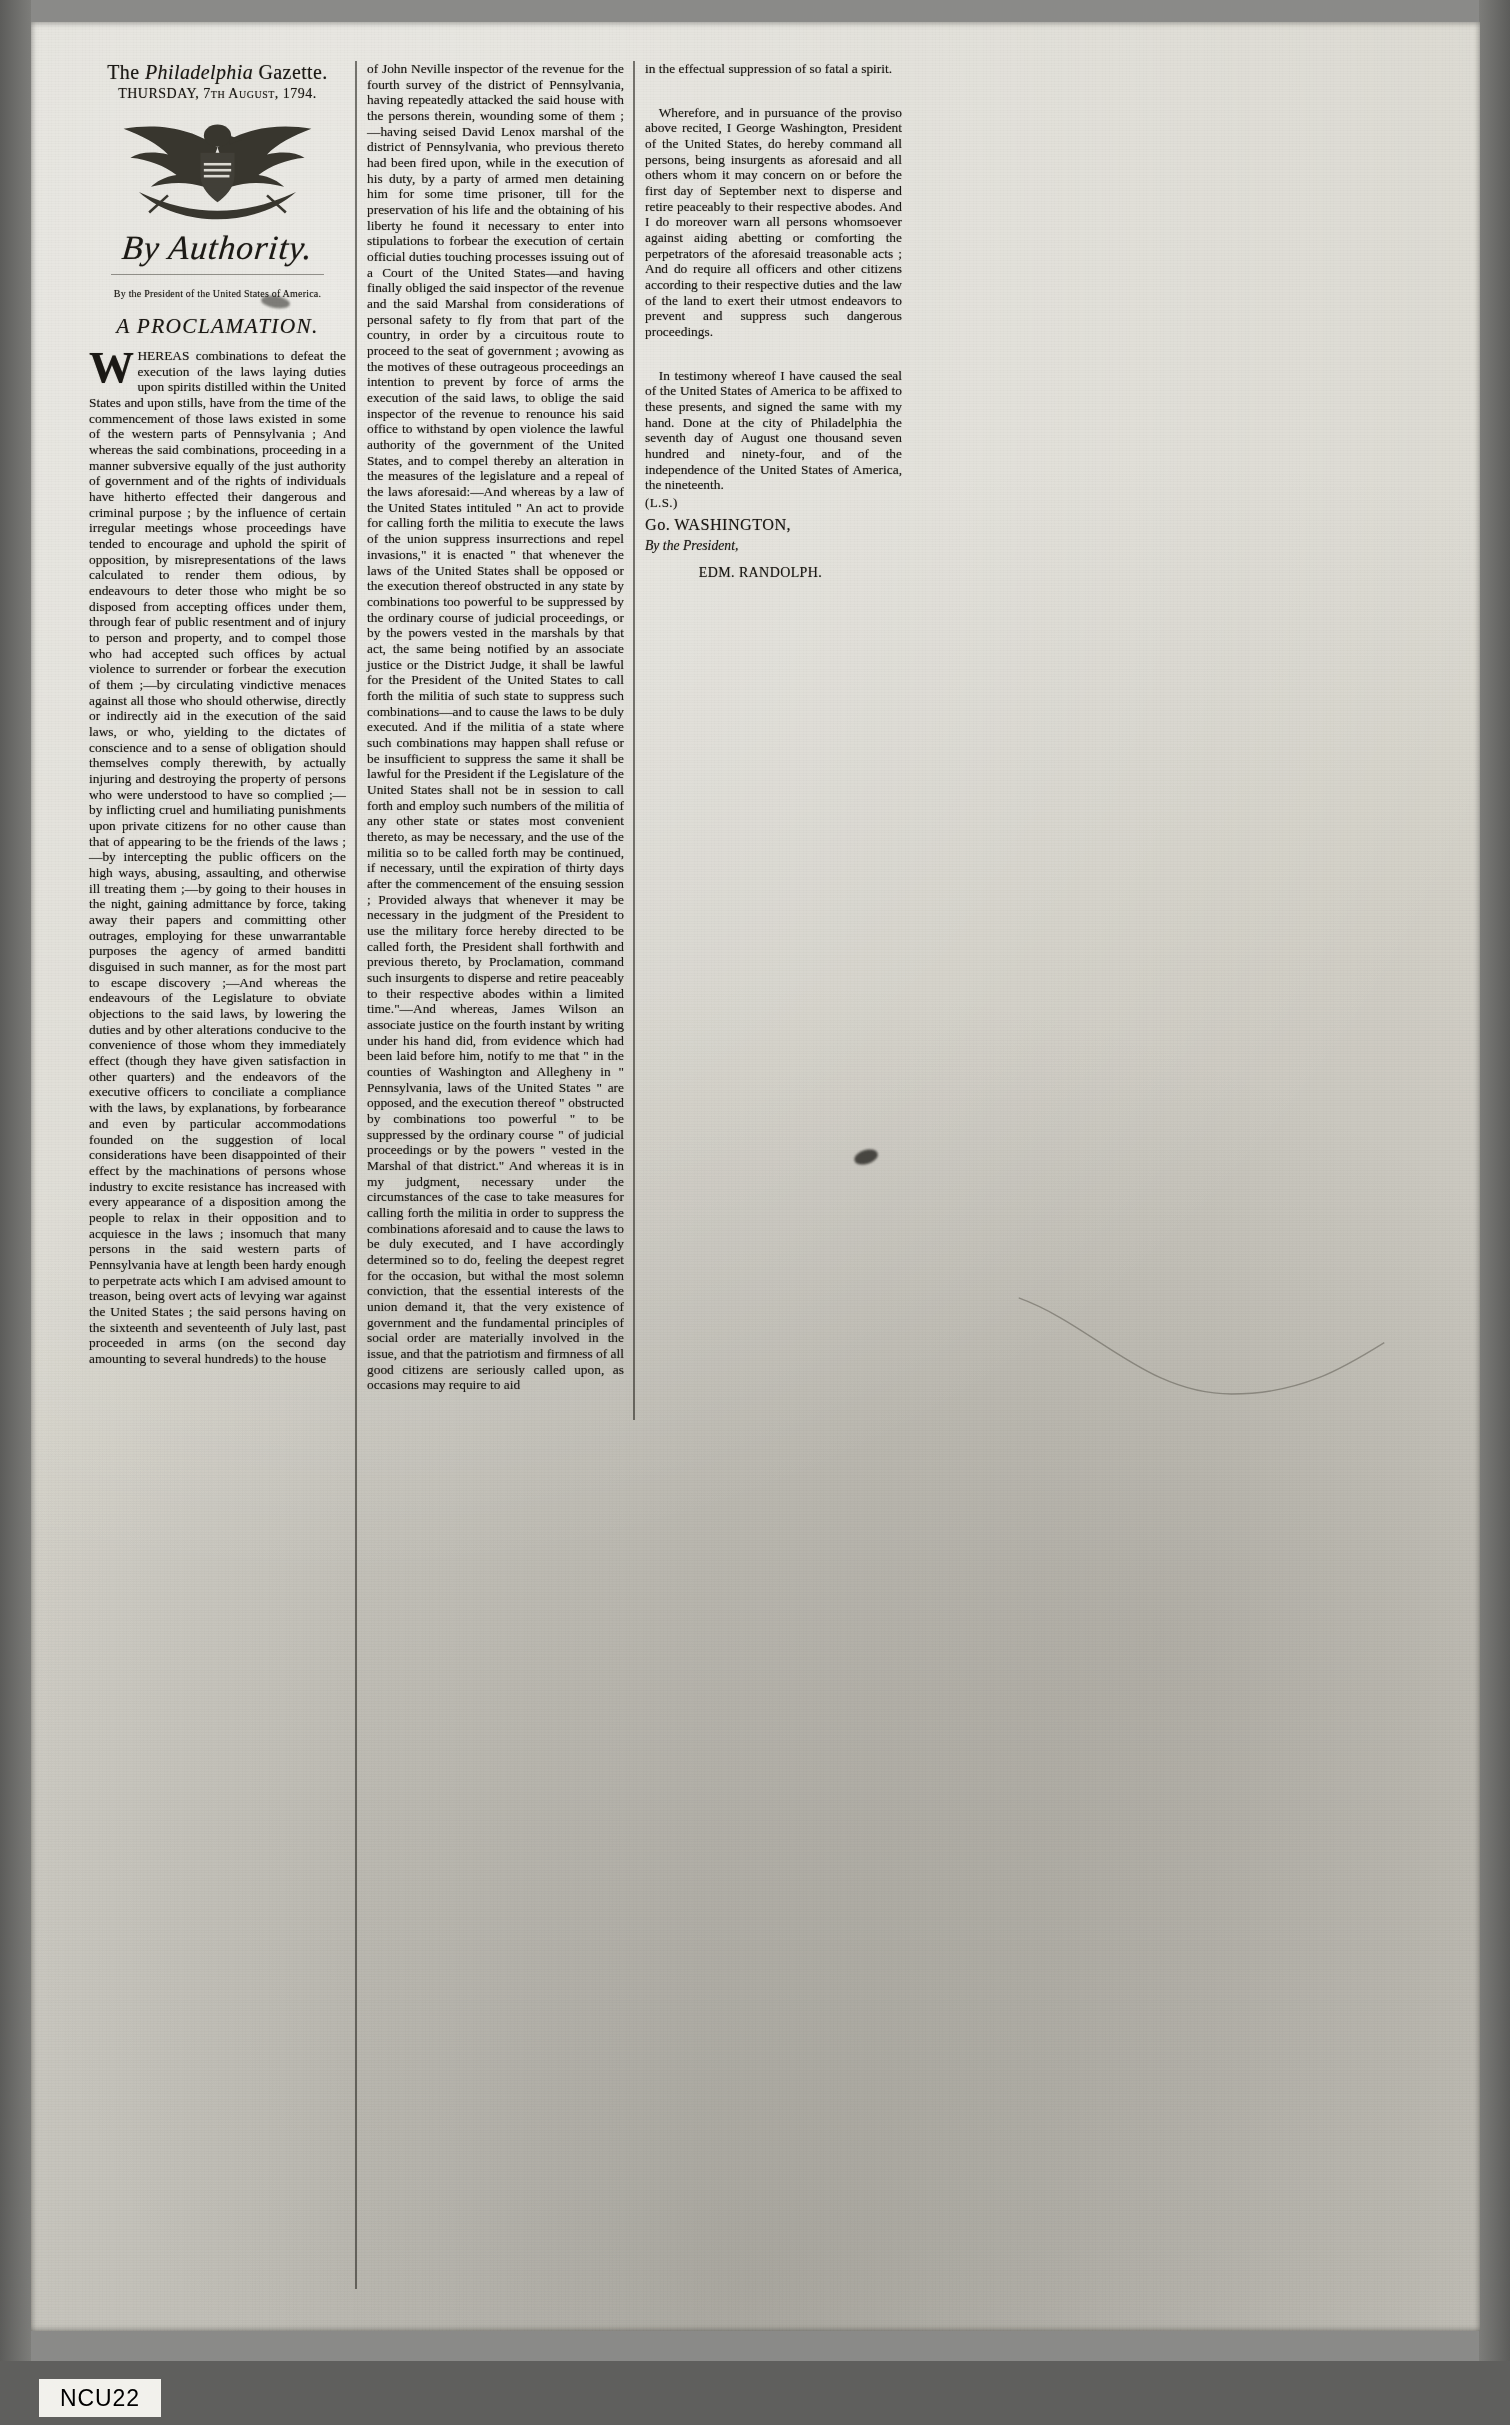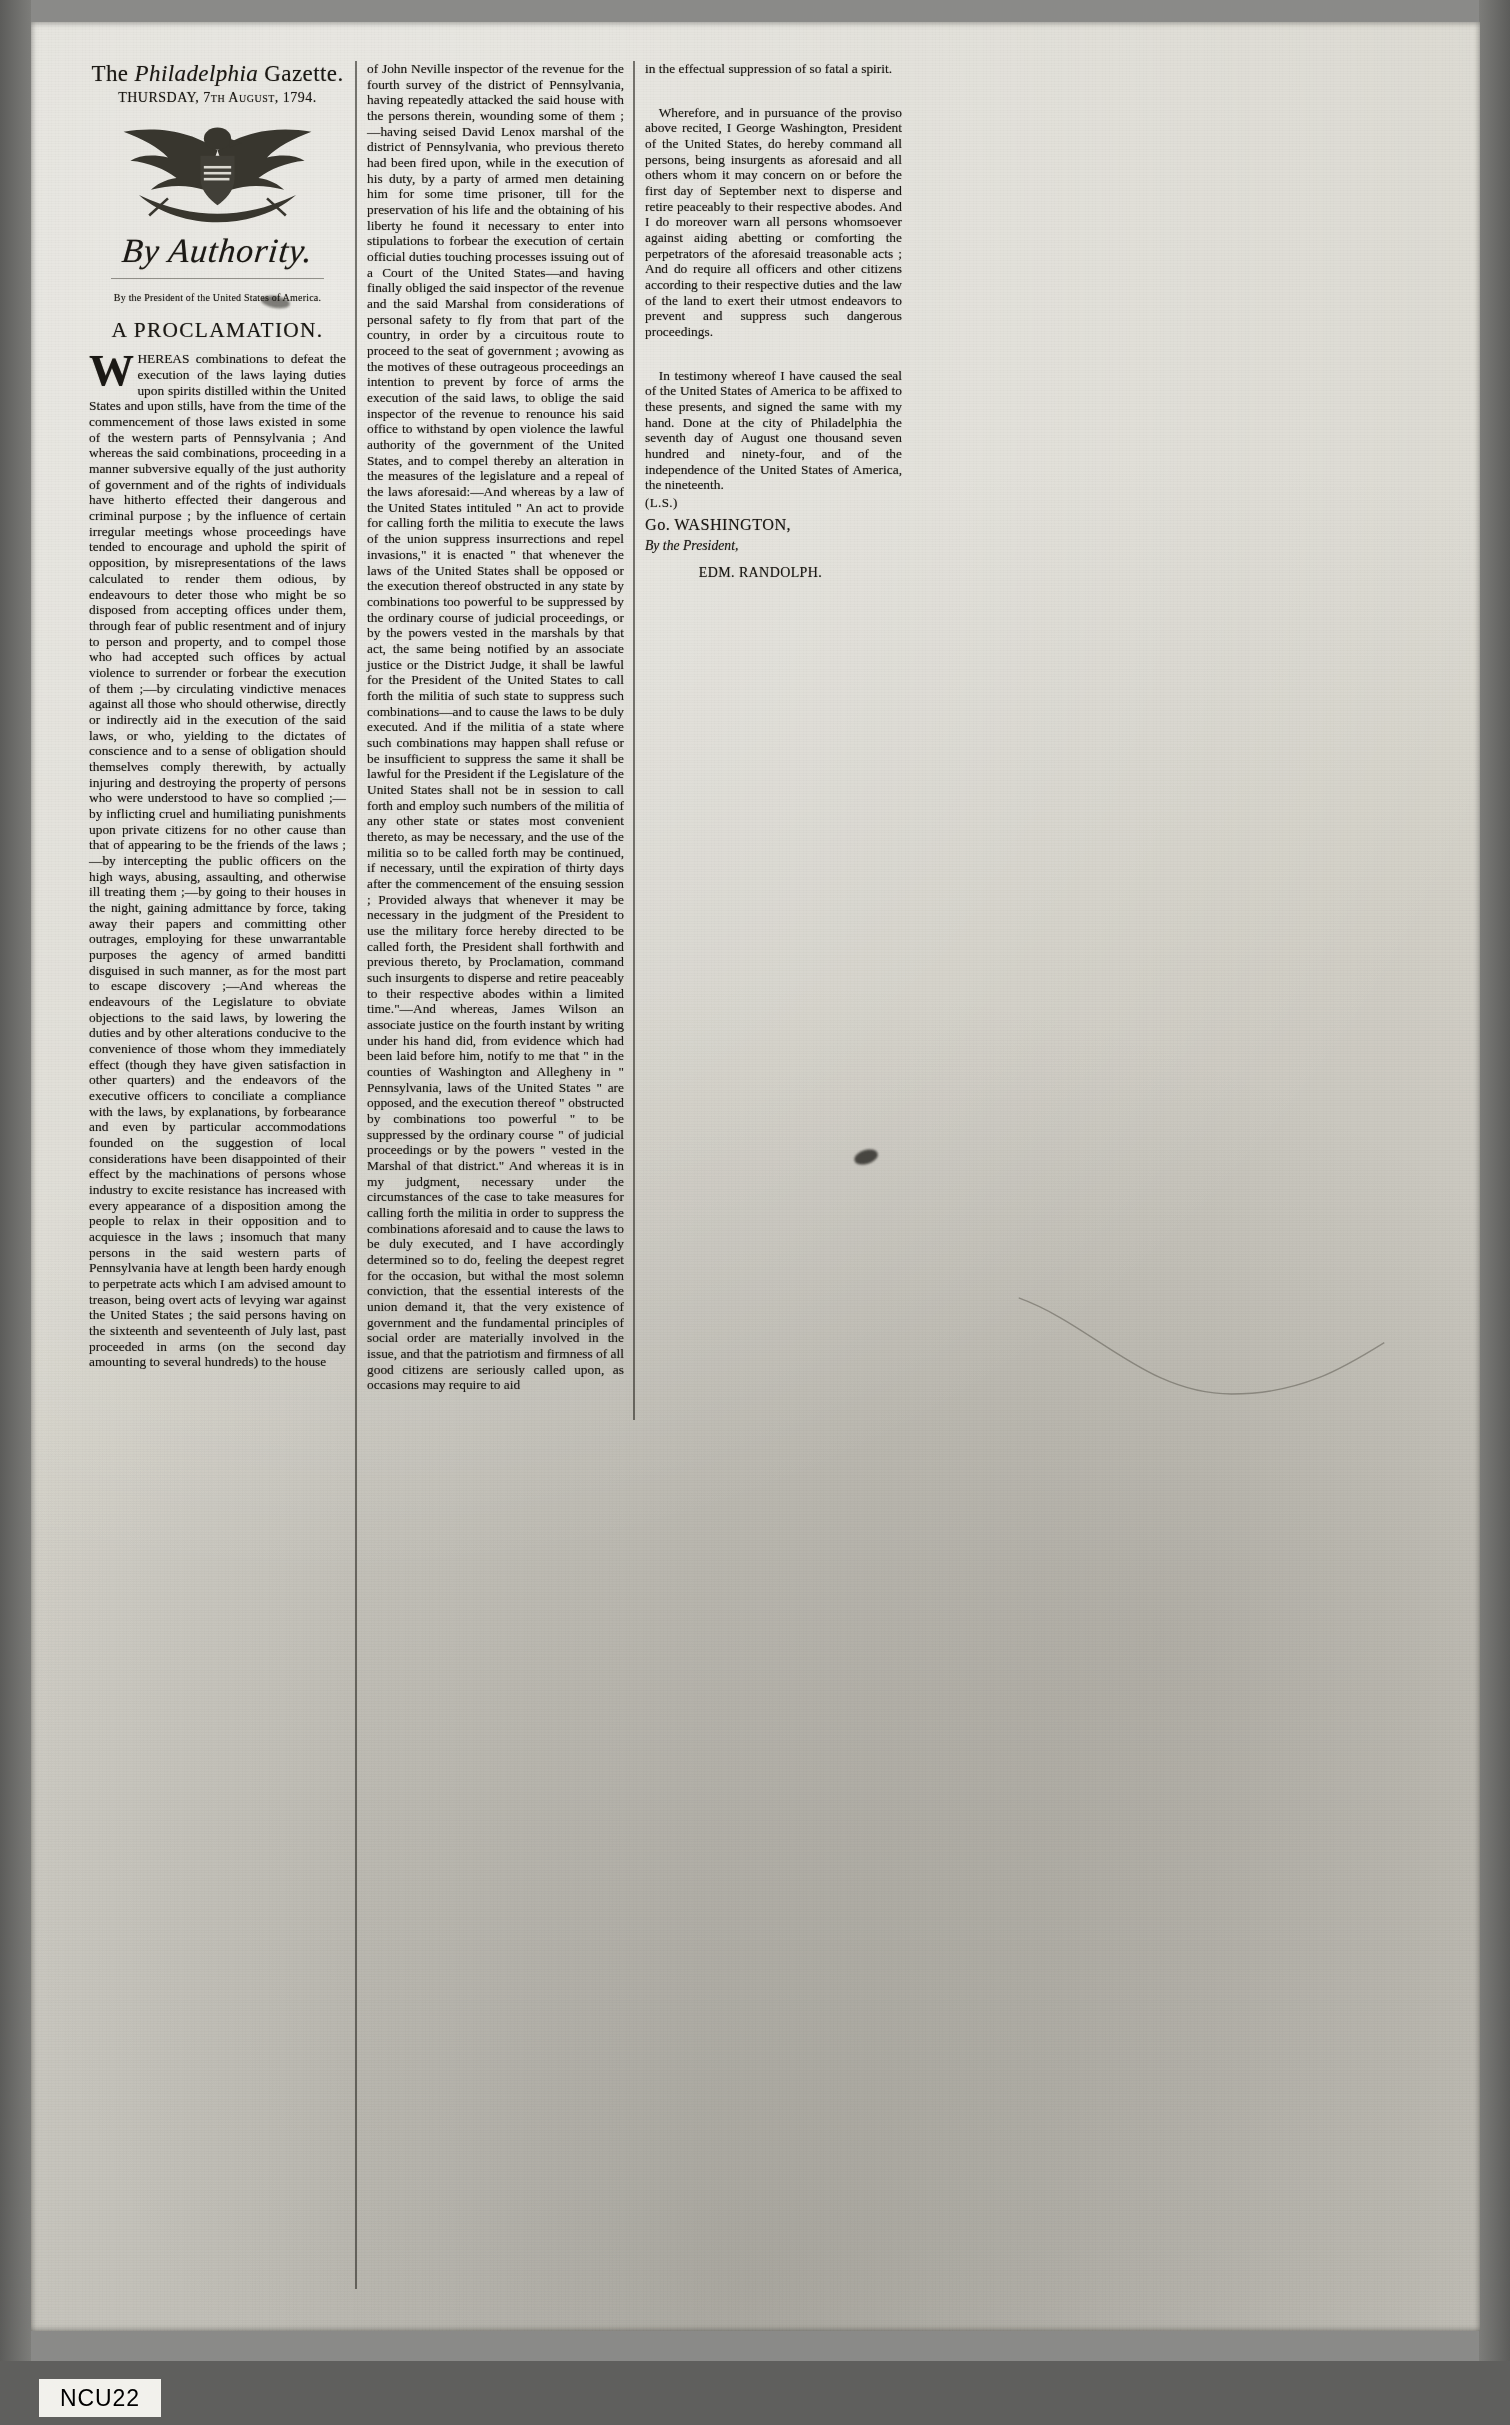--- a/index.html
+++ b/index.html
@@ -101,21 +101,21 @@
   }
   #rule1 { left: 324px; height: 2228px; }
   #rule2 { left: 602px; height: 1359px; }
 
   
   .masthead {
     text-align: center;
     margin-bottom: 5.1px;
   }
   .mast-title {
-    font-size: 23px;
+    font-size: 20px;
     letter-spacing: 0.4px;
     white-space: nowrap;
   }
   .mast-title .ital {
     font-style: italic;
     font-family: "Liberation Serif", serif;
   }
   .mast-date {
     font-size: 14px;
     margin-top: 2px;
@@ -138,20 +138,21 @@
   }
   .by-pres {
     text-align: center;
     font-size: 10px;
     line-height: 1.25;
     margin-top: 13px;
     letter-spacing: 0.2px;
   }
   .proclamation {
     text-align: center;
+    font-style: italic;
     font-size: 21.4px;
     letter-spacing: 1.3px;
     margin: 13.7px 0 8.6px 0;
   }
   .hr-thin {
     height: 0.9px;
     background: #3a372f;
     opacity: .5;
     margin: 6.9px 22px;
   }

